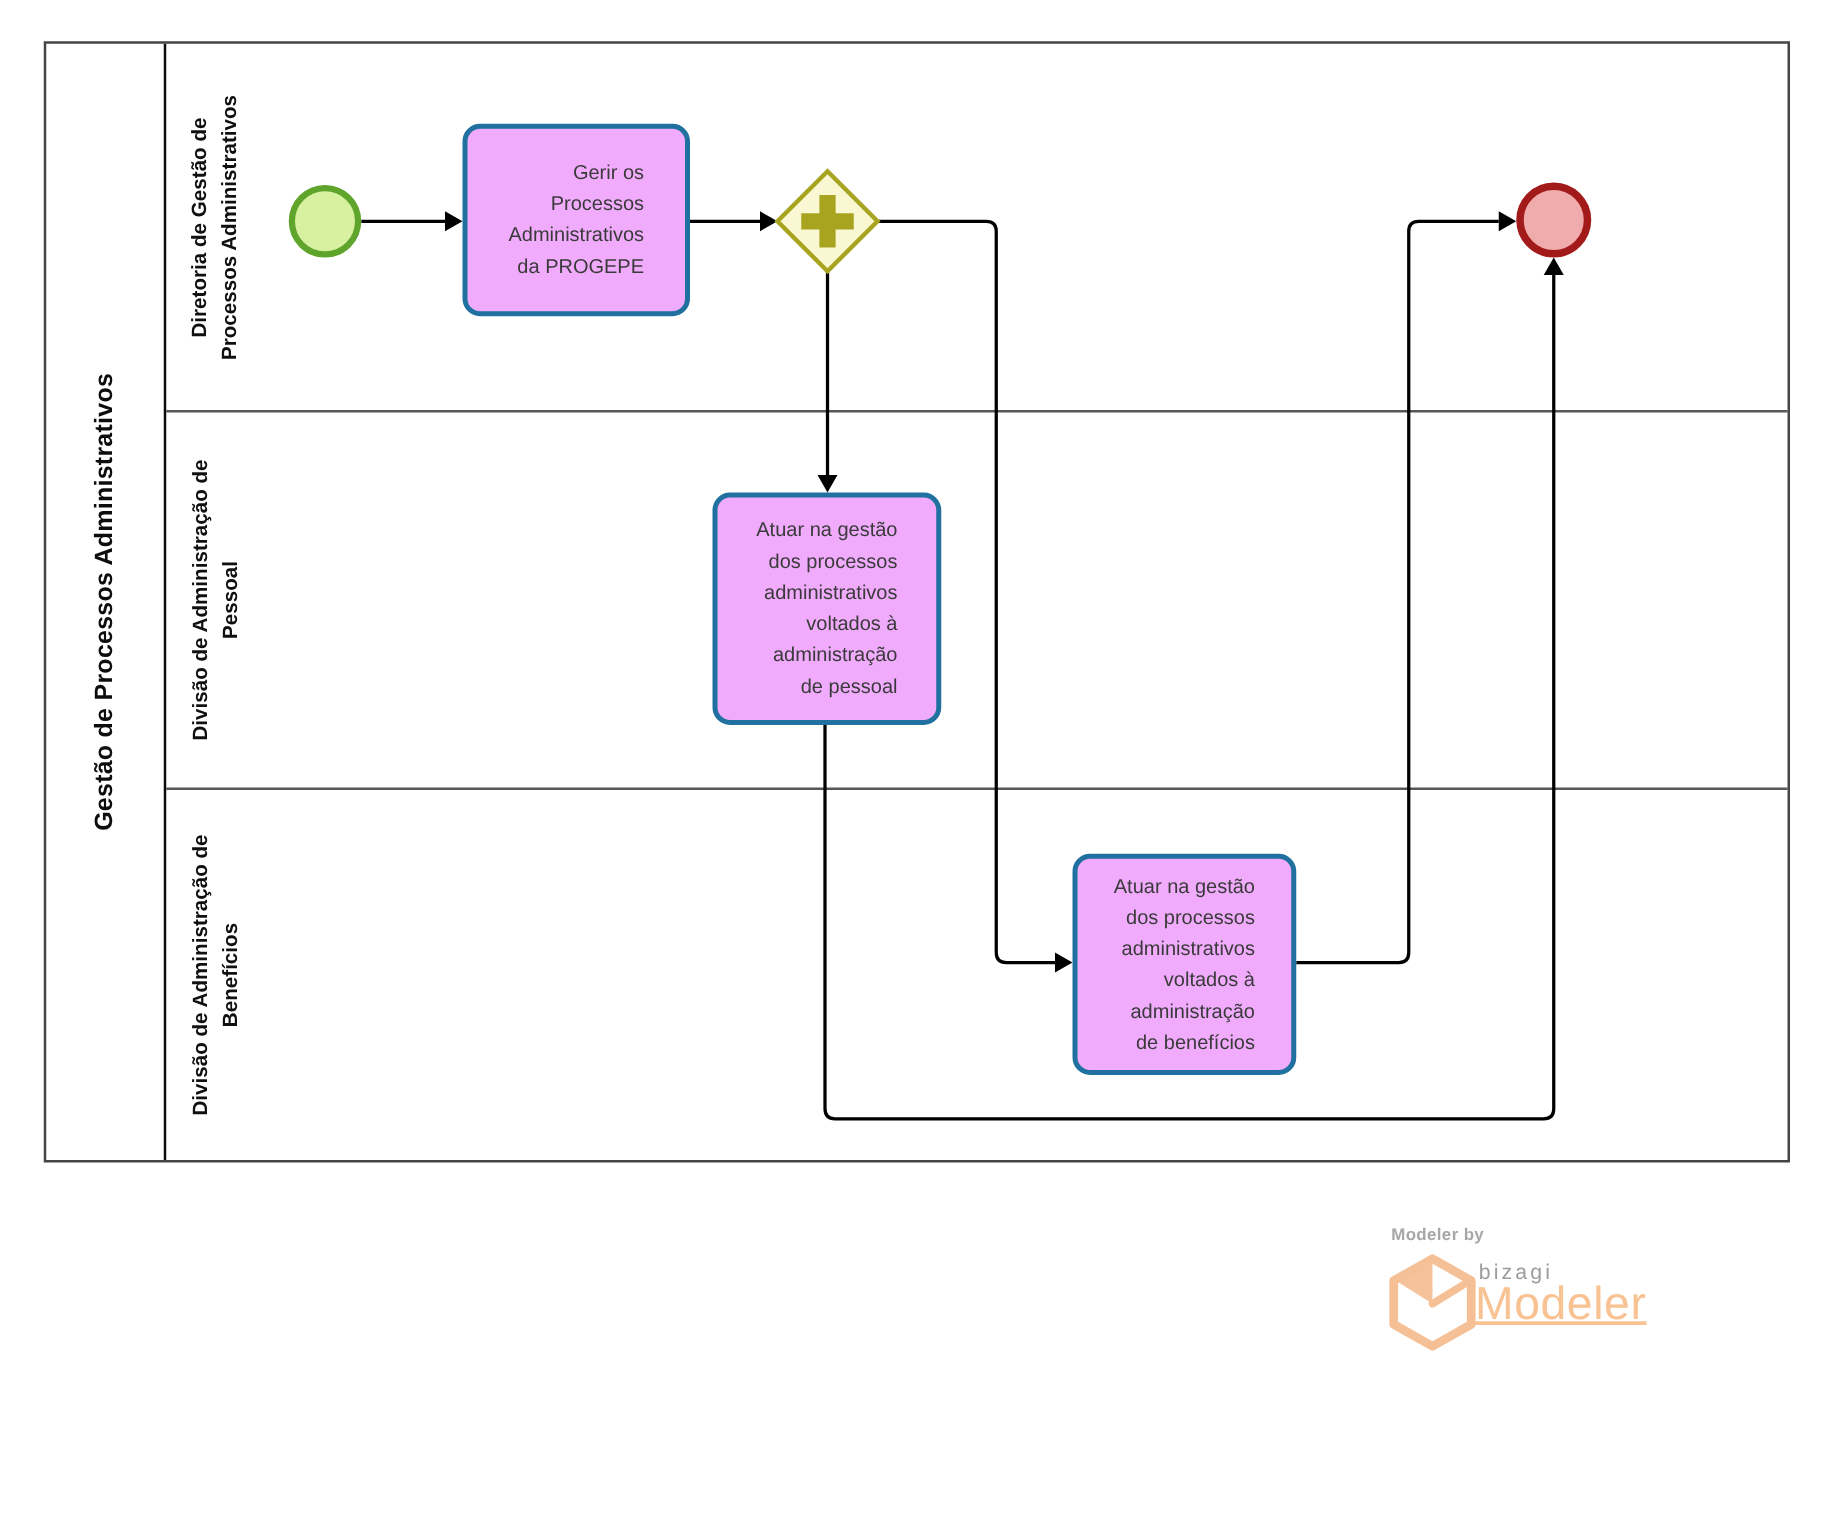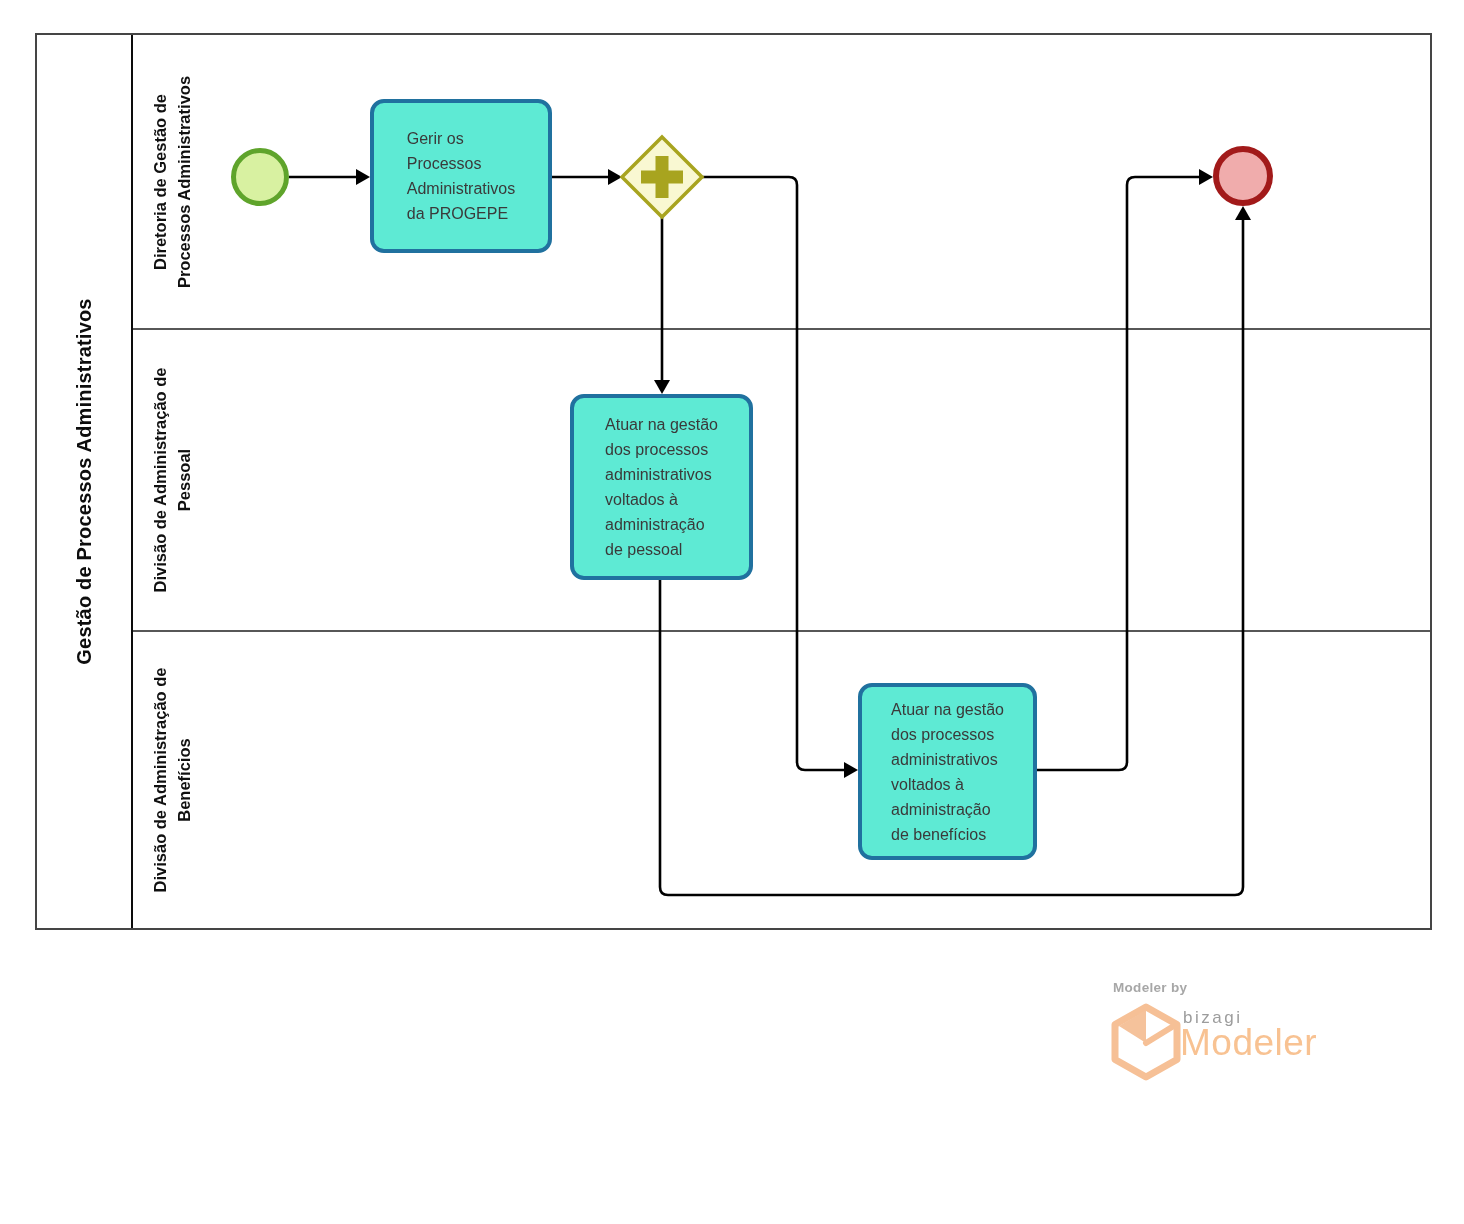--- a/index.html
+++ b/index.html
@@ -89,25 +89,25 @@
     left: 1213px; top: 146px;
     width: 60px; height: 60px;
     border-radius: 50%;
     border: 6px solid #a21a1a;
     background: #f0acac;
   }
   .task {
     position: absolute;
     border: 4px solid #20719f;
     border-radius: 14px;
-    background: #5eead4;
+    background: #f0abfc;
     display: flex;
     align-items: center;
     justify-content: center;
-    text-align: left;
+    text-align: right;
   }
   .task .task-label {
     white-space: pre-line;
     font-size: 16px;
     line-height: 25px;
     color: #3a3a3a;
   }
   .task.t1 { left: 370px; top: 99px;  width: 182px; height: 154px; }
   .task.t2 { left: 570px; top: 394px; width: 183px; height: 186px; }
   .task.t3 { left: 858px; top: 683px; width: 179px; height: 177px; }
@@ -141,20 +141,21 @@
     color: #9c9c9c;
     letter-spacing: 2.5px;
   }
   .product-name {
     position: absolute;
     left: 72px; top: 44px;
     font-size: 37px;
     font-weight: 500;
     color: #f8c292;
     letter-spacing: 0.5px;
+    text-decoration: underline;
   }
 </style>
 </head>
 <body>
 
 <div class="canvas">
 
   <div class="pool">
     <div class="pool-title-band">
       <span class="v-text">Gestão de Processos Administrativos</span>

